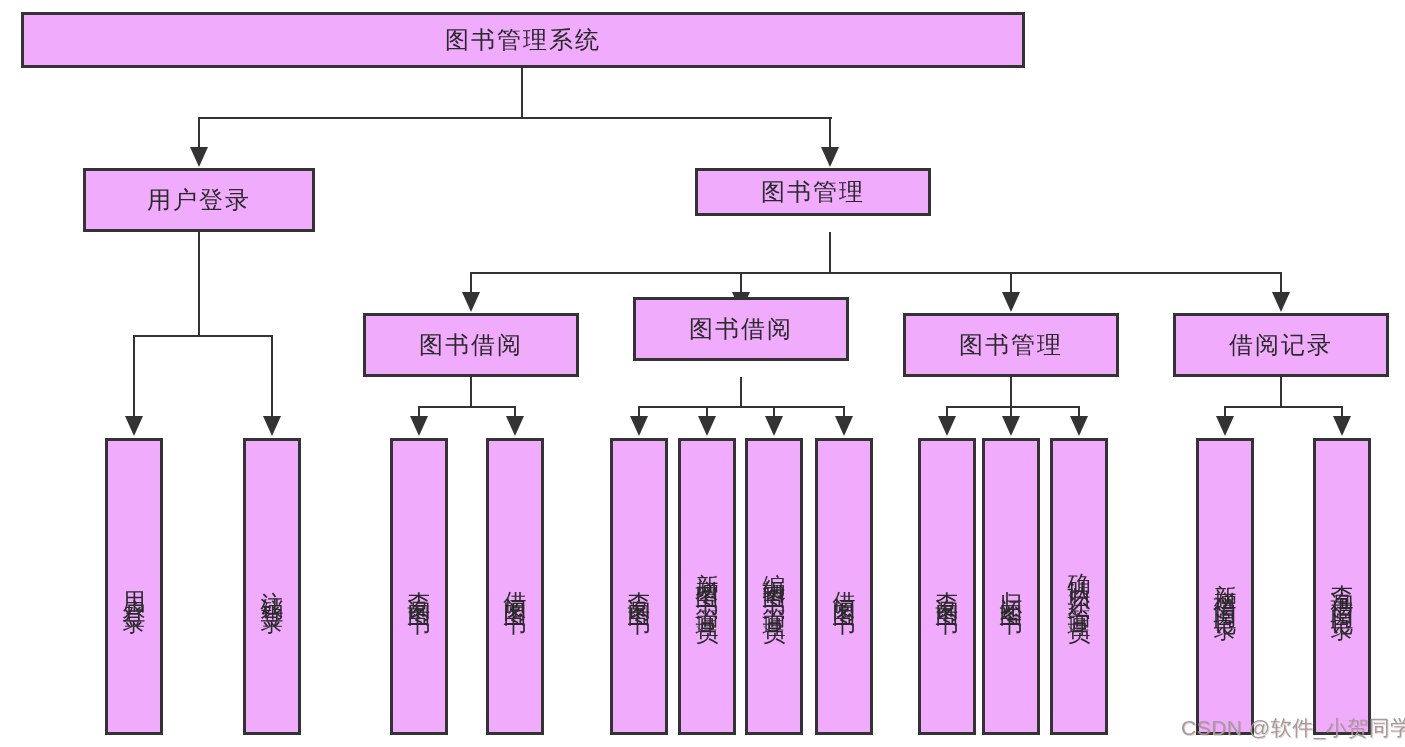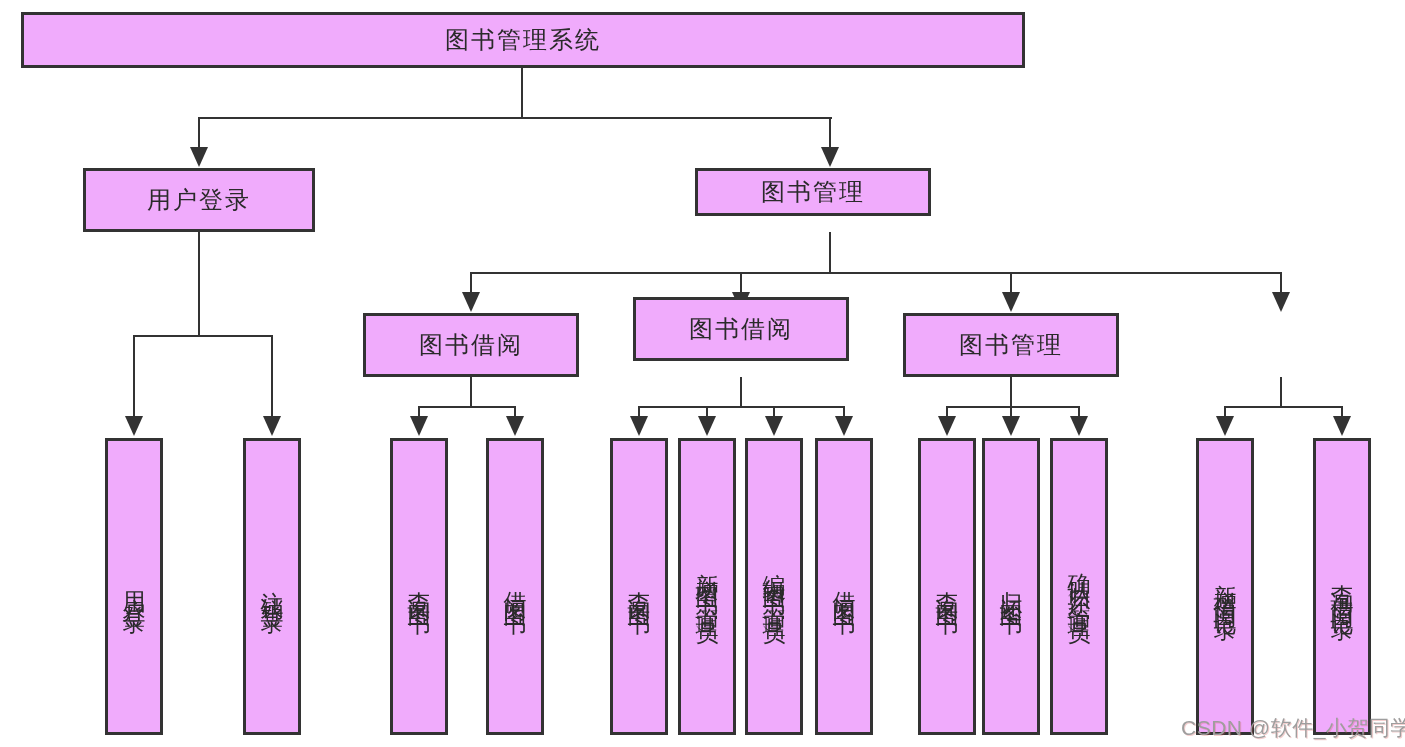--- a/index.html
+++ b/index.html
@@ -131,20 +131,23 @@
 
   <div class="box h" style="left:363px;top:313px;width:216px;height:64px">
     <span class="lbl">图书借阅</span>
   </div>
   <div class="box h" style="left:633px;top:297px;width:216px;height:64px">
     <span class="lbl">图书借阅</span>
   </div>
   <div class="box h" style="left:903px;top:313px;width:216px;height:64px">
     <span class="lbl">图书管理</span>
   </div>
+  <div class="box h" style="left:1173px;top:313px;width:216px;height:64px">
+    <span class="lbl">借阅记录</span>
+  </div>
 
   <div class="box v" style="left:105px;top:438px;width:58px;height:297px">
     <span class="lbl">用户登录</span>
   </div>
   <div class="box v" style="left:243px;top:438px;width:58px;height:297px">
     <span class="lbl">注销登录</span>
   </div>
 
   <div class="box v" style="left:390px;top:438px;width:58px;height:297px">
     <span class="lbl">查询图书</span>

